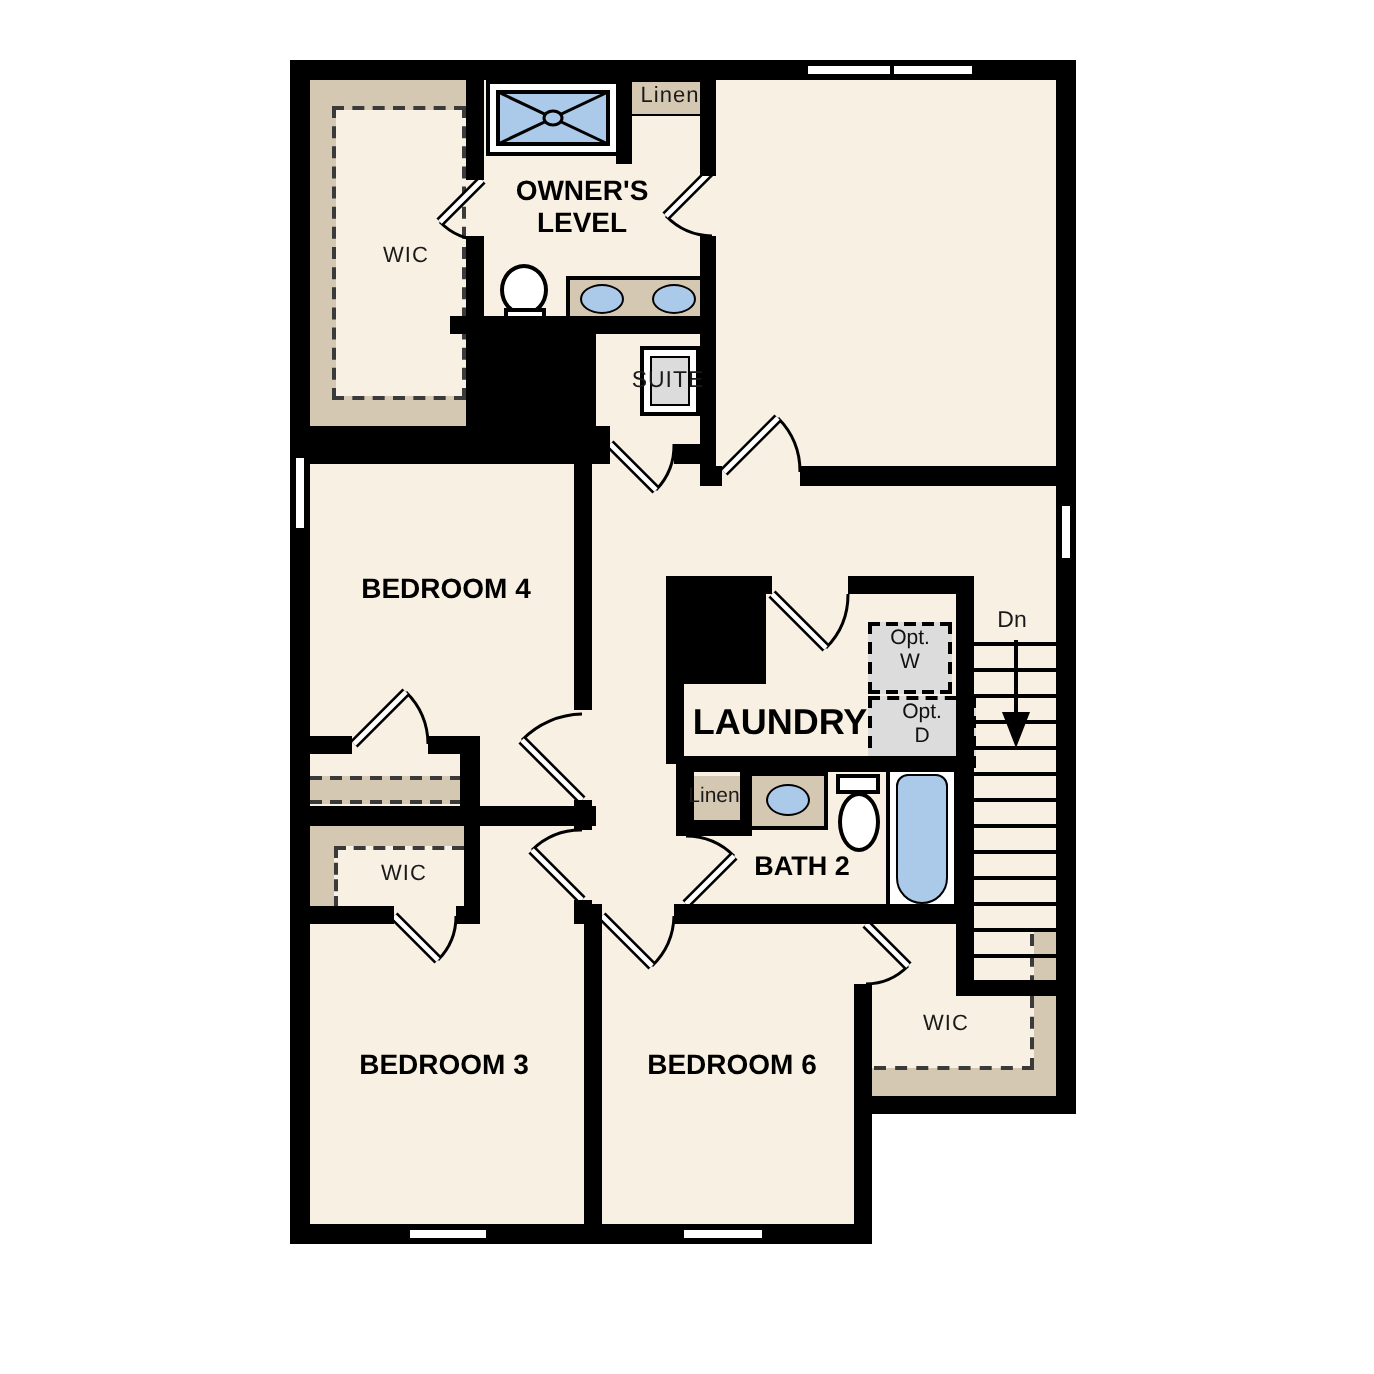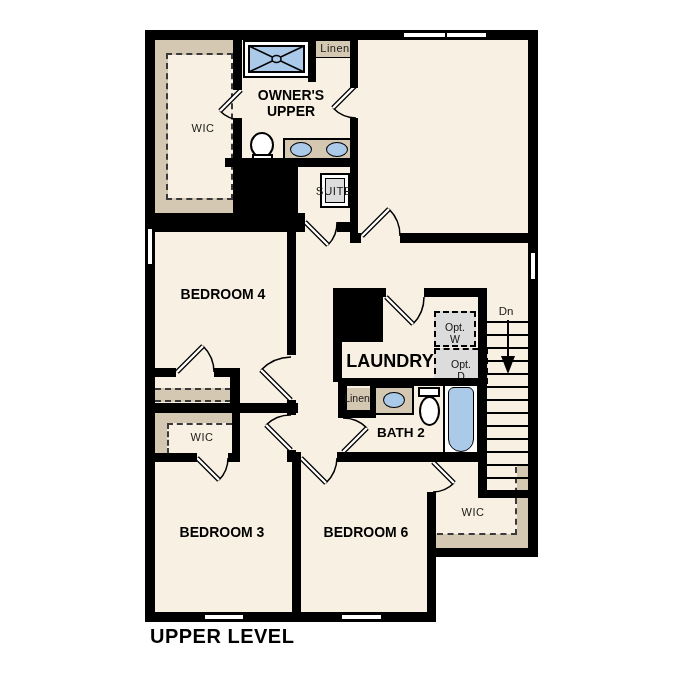--- a/index.html
+++ b/index.html
@@ -13,21 +13,21 @@
   .floor{background:var(--floor);}
   .wall{background:var(--wall);}
   .tan{background:var(--tan);}
   .win{background:#fff;border:2px solid #000;box-sizing:border-box;}
   .lab{position:absolute;transform:translate(-50%,-50%);white-space:nowrap;
        font-weight:bold;font-size:14px;line-height:1.12;color:#000;text-align:center;}
   .lab.small{font-weight:400;font-size:11px;color:#1a1a1a;letter-spacing:.5px;}
   .labbox{position:absolute;font-weight:bold;font-size:14px;line-height:1.12;
           color:#000;text-align:center;}
   .optbox{position:absolute;background:var(--appliance_gray);border:2px dashed #000;
-          box-sizing:border-box;display:flex;align-items:flex-end;justify-content:center;
+          box-sizing:border-box;display:flex;align-items:flex-start;justify-content:center;
           font-size:10.5px;line-height:1.15;text-align:center;color:#111;}
   .fix{position:absolute;box-sizing:border-box;}
   .title{position:absolute;font-weight:bold;font-size:20px;letter-spacing:.5px;color:#000;}
 </style>
 </head>
 <body>
 
 <div class="plan">
 
   <div class="abs floor" style="left:150px;top:35px;width:383px;height:210px;"></div>
@@ -184,27 +184,26 @@
 
   <div class="abs win" style="left:402px;top:31px;width:86px;height:8px;">
       <div style="position:absolute;left:41px;top:0;width:2px;height:100%;background:#000;"></div>
     </div>
   <div class="abs win" style="left:146px;top:227px;width:8px;height:39px;"></div>
   <div class="abs win" style="left:529px;top:251px;width:8px;height:30px;"></div>
   <div class="abs win" style="left:203px;top:613px;width:42px;height:8px;"></div>
   <div class="abs win" style="left:340px;top:613px;width:43px;height:8px;"></div>
 
   <div class="lab small" style="left:203px;top:128px;">WIC</div>
-  <div class="labbox" style="left:245px;top:88px;width:92px;">OWNER'S UPPER</div>
+  <div class="labbox" style="left:245px;top:88px;width:92px;">OWNER'S LEVEL</div>
   <div class="lab small" style="left:335px;top:48px;">Linen</div>
   <div class="lab small" style="left:334px;top:191px;font-size:11.5px;background:transparent;">SUITE</div>
   <div class="lab" style="left:223px;top:295px;">BEDROOM 4</div>
   <div class="lab" style="left:390px;top:361px;font-size:18px;">LAUNDRY</div>
   <div class="lab small" style="left:506px;top:311px;font-size:11.5px;letter-spacing:0;">Dn</div>
   <div class="lab small" style="left:357px;top:399px;font-size:10.5px;letter-spacing:0;">Linen</div>
   <div class="lab" style="left:401px;top:433px;font-size:13.5px;">BATH 2</div>
   <div class="lab small" style="left:202px;top:437px;">WIC</div>
   <div class="lab small" style="left:473px;top:512px;">WIC</div>
   <div class="lab" style="left:222px;top:533px;">BEDROOM 3</div>
   <div class="lab" style="left:366px;top:533px;">BEDROOM 6</div>
-  <div class="title" style="left:150px;top:625px;">UPPER LEVEL</div>
 
 </div>
 
 </body></html>

